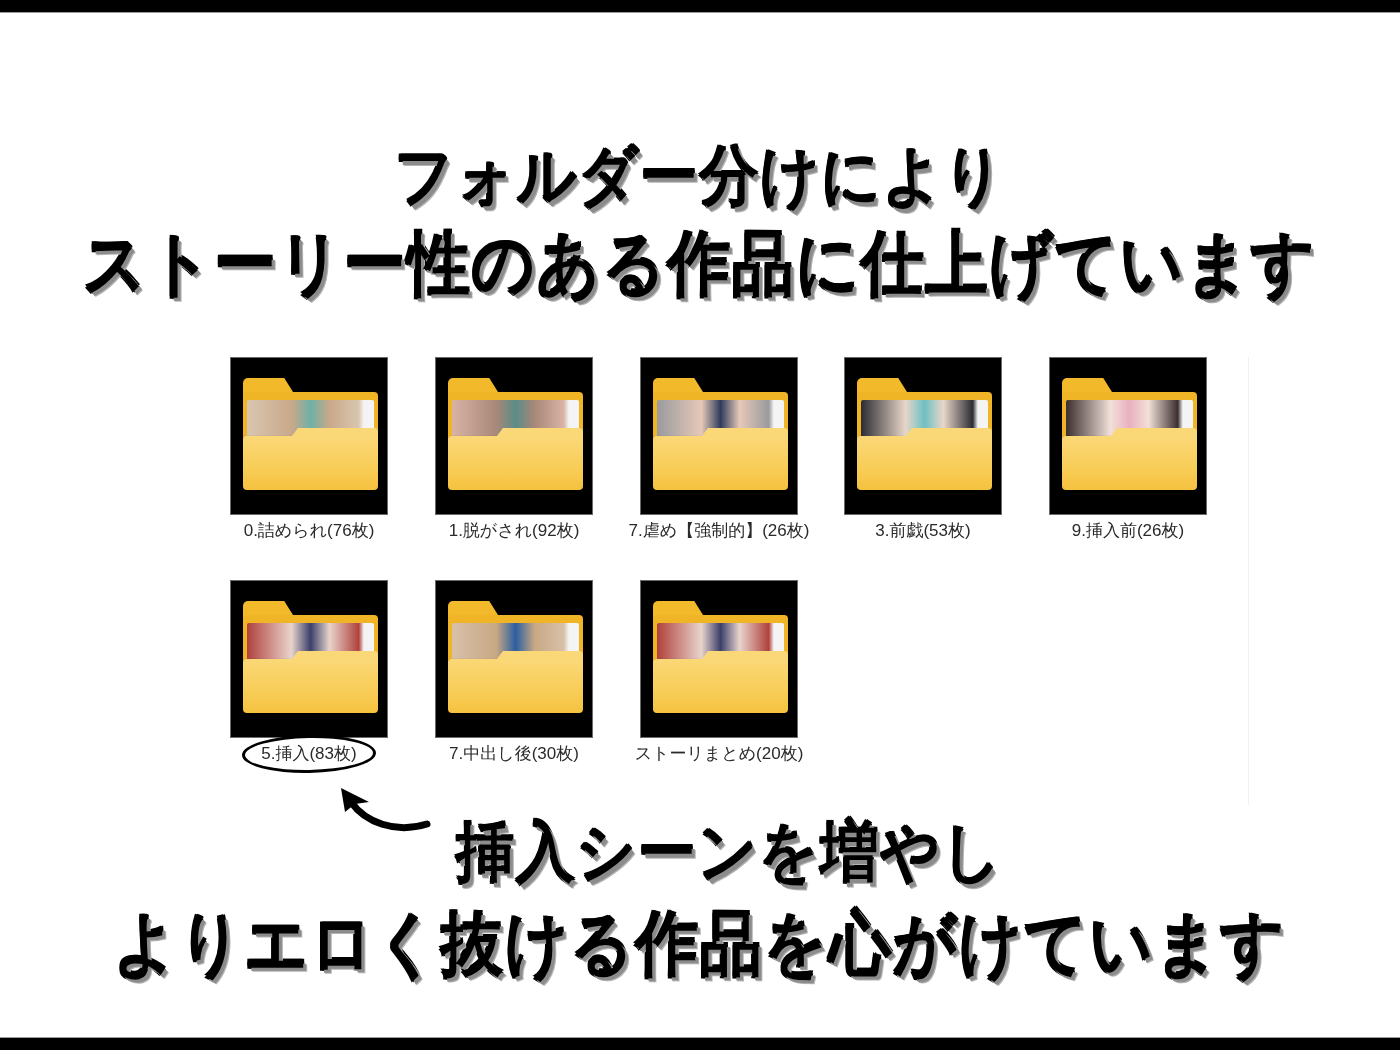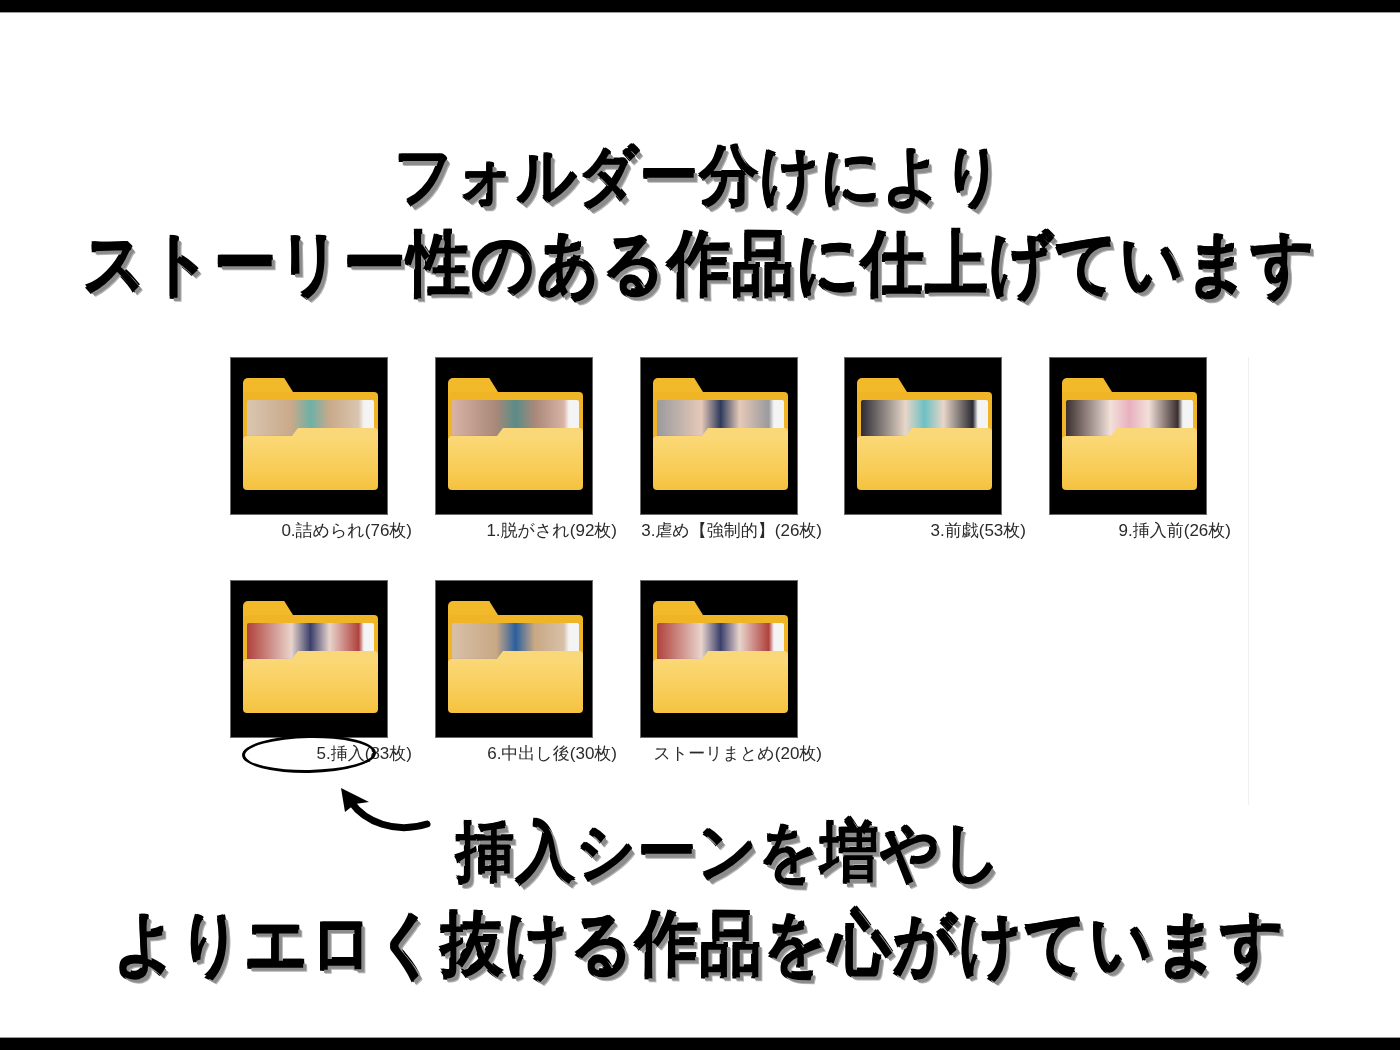--- a/index.html
+++ b/index.html
@@ -53,21 +53,21 @@
     box-shadow: 0 1px 2px rgba(0,0,0,0.5);
   }
   .folder .front::before {
     content: ""; position: absolute; left: 46px; top: -8px; width: 89px; height: 12px;
     background: #fbd877; border-radius: 6px 4px 0 0;
     clip-path: polygon(10% 0, 100% 0, 100% 100%, 0 100%);
   }
   .label {
     position: absolute; left: -24px; top: 160px; width: 206px;
     font-family: "Liberation Sans", "DejaVu Sans", sans-serif;
-    font-size: 17px; line-height: 27px; color: #2a2a2a; text-align: right;
+    font-size: 17px; line-height: 27px; color: #2a2a2a; text-align: center;
   }
 
   .ellipse {
     position: absolute; left: 242px; top: 735px; width: 134px; height: 38px;
     border: 3px solid #000; border-radius: 50%; box-sizing: border-box;
     transform: rotate(-1deg);
   }
   .arrow { position: absolute; left: 335px; top: 782px; width: 100px; height: 60px; }
 </style>
 </head>
@@ -105,21 +105,21 @@
   </div>
     <div class="tile" style="left: 410px; top: 0px;">
     <div class="thumb">
       <div class="folder">
         <div class="tab"></div>
         <div class="backbody"></div>
         <div class="paper" style="background: linear-gradient(90deg, rgb(154, 154, 158) 0%, rgb(230, 201, 184) 35%, rgb(46, 59, 92) 50%, rgb(230, 201, 184) 65%, rgb(154, 154, 158) 88%, rgb(244, 244, 244) 92%, rgb(244, 244, 244) 100%);"></div>
         <div class="front"></div>
       </div>
     </div>
-    <div class="label">3.虐め【強制的】(26枚)</div>
+    <div class="label">7.虐め【強制的】(26枚)</div>
   </div>
     <div class="tile" style="left: 614px; top: 0px;">
     <div class="thumb">
       <div class="folder">
         <div class="tab"></div>
         <div class="backbody"></div>
         <div class="paper" style="background: linear-gradient(90deg, rgb(44, 44, 52) 0%, rgb(232, 214, 200) 35%, rgb(110, 192, 196) 50%, rgb(232, 214, 200) 65%, rgb(44, 44, 52) 88%, rgb(244, 244, 244) 92%, rgb(244, 244, 244) 100%);"></div>
         <div class="front"></div>
       </div>
     </div>
@@ -149,21 +149,21 @@
   </div>
     <div class="tile" style="left: 205px; top: 223px;">
     <div class="thumb">
       <div class="folder">
         <div class="tab"></div>
         <div class="backbody"></div>
         <div class="paper" style="background: linear-gradient(90deg, rgb(216, 192, 168) 0%, rgb(200, 168, 132) 35%, rgb(43, 95, 160) 50%, rgb(200, 168, 132) 65%, rgb(216, 192, 168) 88%, rgb(244, 244, 244) 92%, rgb(244, 244, 244) 100%);"></div>
         <div class="front"></div>
       </div>
     </div>
-    <div class="label">6.中出し後(30枚)</div>
+    <div class="label">7.中出し後(30枚)</div>
   </div>
     <div class="tile" style="left: 410px; top: 223px;">
     <div class="thumb">
       <div class="folder">
         <div class="tab"></div>
         <div class="backbody"></div>
         <div class="paper" style="background: linear-gradient(90deg, rgb(176, 65, 60) 0%, rgb(232, 212, 204) 35%, rgb(59, 63, 107) 50%, rgb(232, 212, 204) 65%, rgb(176, 65, 60) 88%, rgb(244, 244, 244) 92%, rgb(244, 244, 244) 100%);"></div>
         <div class="front"></div>
       </div>
     </div>

